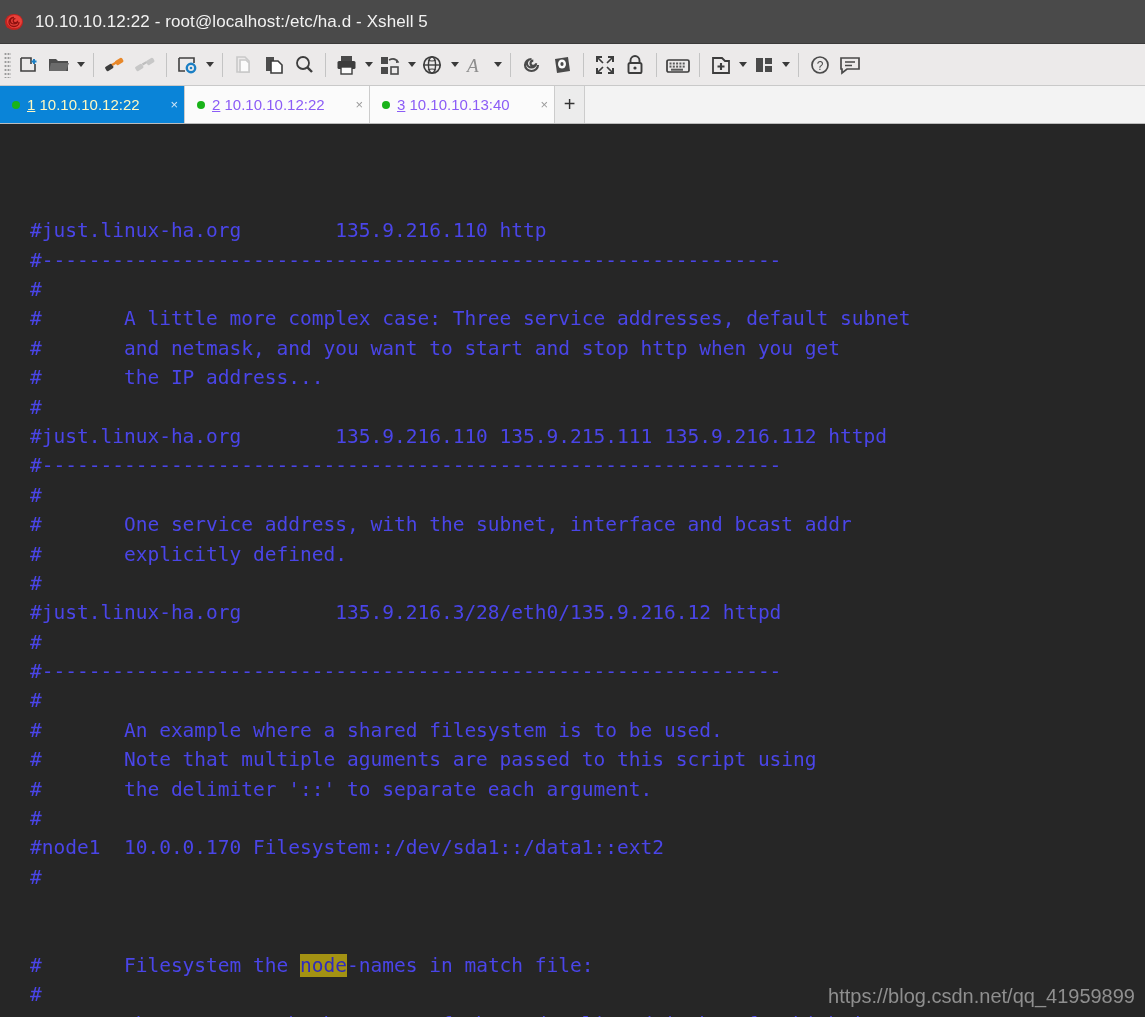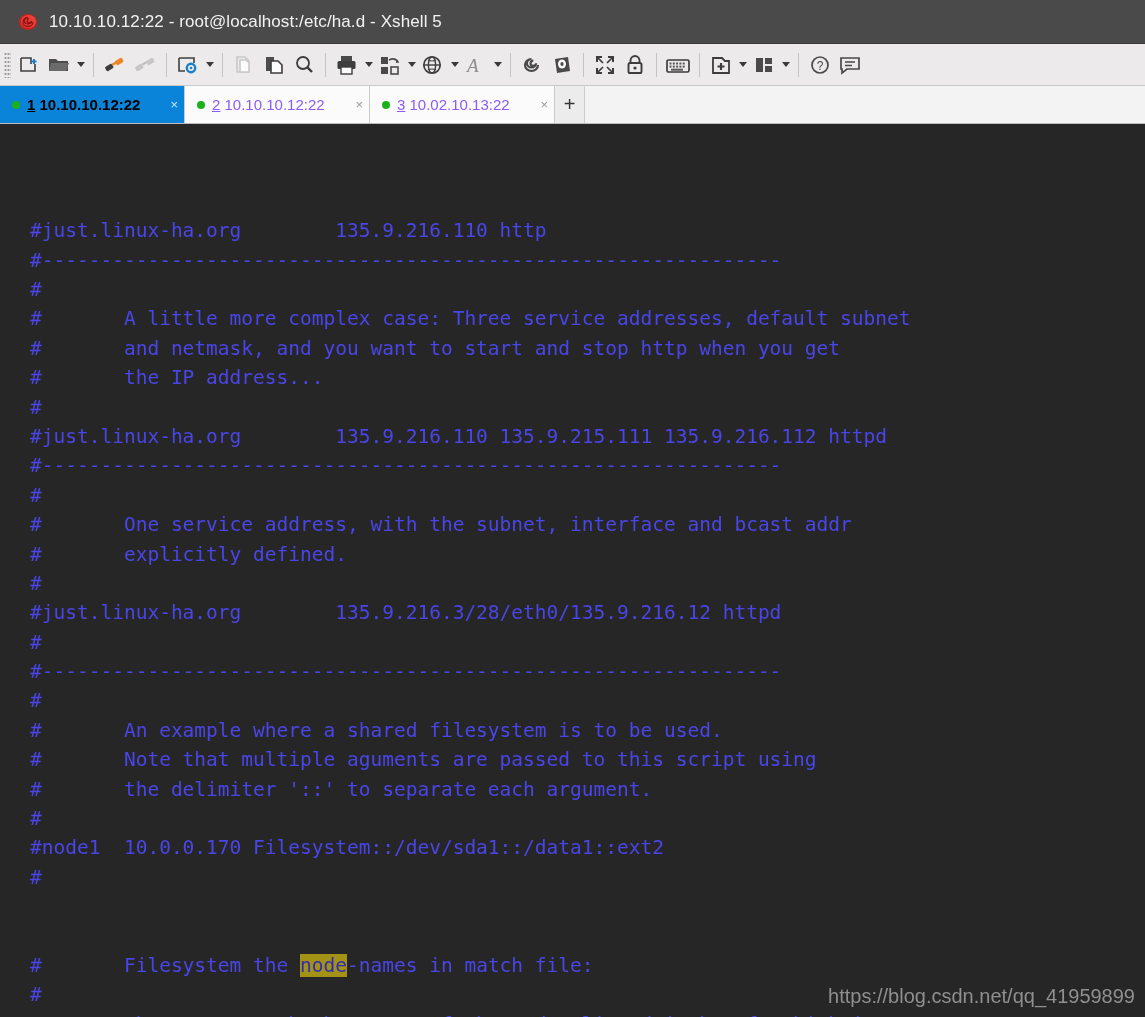--- a/index.html
+++ b/index.html
@@ -9,21 +9,21 @@
     font-family: "Liberation Sans", sans-serif;
     overflow: hidden;
   }
 
   
   .titlebar {
     height: 44px;
     background: #4a4a4a;
     display: flex;
     align-items: center;
-    padding-left: 17px;
+    padding-left: 3px;
     border-bottom: 1px solid #3a3a3a;
   }
   .app-icon {
     width: 22px; height: 22px;
     margin-right: 10px;
     flex: none;
     position: relative;
   }
   .app-icon svg { display:block; }
   .title-text {
@@ -101,21 +101,21 @@
     border-radius: 50%;
     background: #19b319;
     margin-right: 7px;
     flex: none;
   }
   .tab .label {
     font-size: 15px;
     color: #8b5cf6;
     white-space: nowrap;
   }
-  .tab.active .label { color: #000000; font-weight: bold; }
+  .tab.active .label { color: #fef9c3; font-weight: normal; }
   .tab .label .num { text-decoration: underline; }
   .tab .x {
     margin-left: auto;
     padding-left: 12px;
     font-size: 13px;
     color: #9b9b9b;
     line-height: 1;
   }
   .tab.active .x { color: #cfe6f7; }
   .newtab {
@@ -401,21 +401,21 @@
   </div>
 
   <div class="tab">
     <span class="dot"></span>
     <span class="label"><span class="num">2</span> <span>10.10.10.12:22</span></span>
     <span class="x">×</span>
   </div>
 
   <div class="tab">
     <span class="dot"></span>
-    <span class="label"><span class="num">3</span> <span>10.02.10.13:22</span></span>
+    <span class="label"><span class="num">3</span> <span>10.10.10.13:40</span></span>
     <span class="x">×</span>
   </div>
 
   <div class="newtab">+</div>
   <div class="tabbar-filler"></div>
 </div>
 
 <div class="terminal">
 
   <div id="plain-lines"><div class="row">#just.linux-ha.org        135.9.216.110 http</div><div class="row">#---------------------------------------------------------------</div><div class="row">#</div><div class="row">#       A little more complex case: Three service addresses, default subnet</div><div class="row">#       and netmask, and you want to start and stop http when you get</div><div class="row">#       the IP address...</div><div class="row">#</div><div class="row">#just.linux-ha.org        135.9.216.110 135.9.215.111 135.9.216.112 httpd</div><div class="row">#---------------------------------------------------------------</div><div class="row">#</div><div class="row">#       One service address, with the subnet, interface and bcast addr</div><div class="row">#       explicitly defined.</div><div class="row">#</div><div class="row">#just.linux-ha.org        135.9.216.3/28/eth0/135.9.216.12 httpd</div><div class="row">#</div><div class="row">#---------------------------------------------------------------</div><div class="row">#</div><div class="row">#       An example where a shared filesystem is to be used.</div><div class="row">#       Note that multiple aguments are passed to this script using</div><div class="row">#       the delimiter '::' to separate each argument.</div><div class="row">#</div><div class="row">#node1  10.0.0.170 Filesystem::/dev/sda1::/data1::ext2</div><div class="row">#</div></div>

